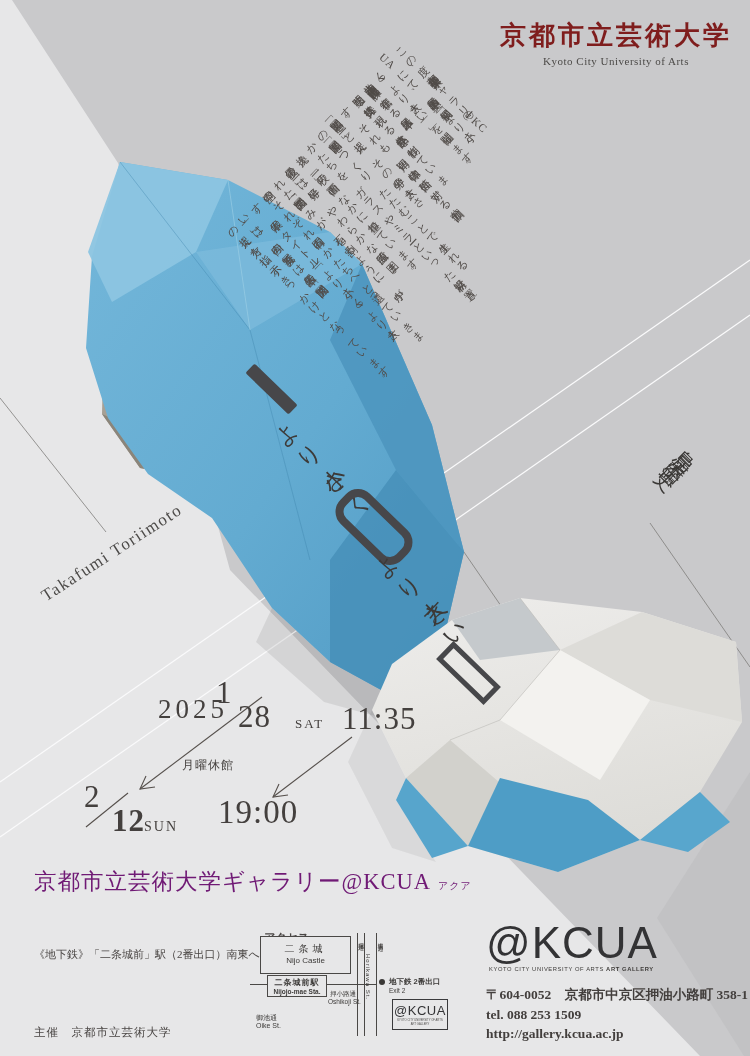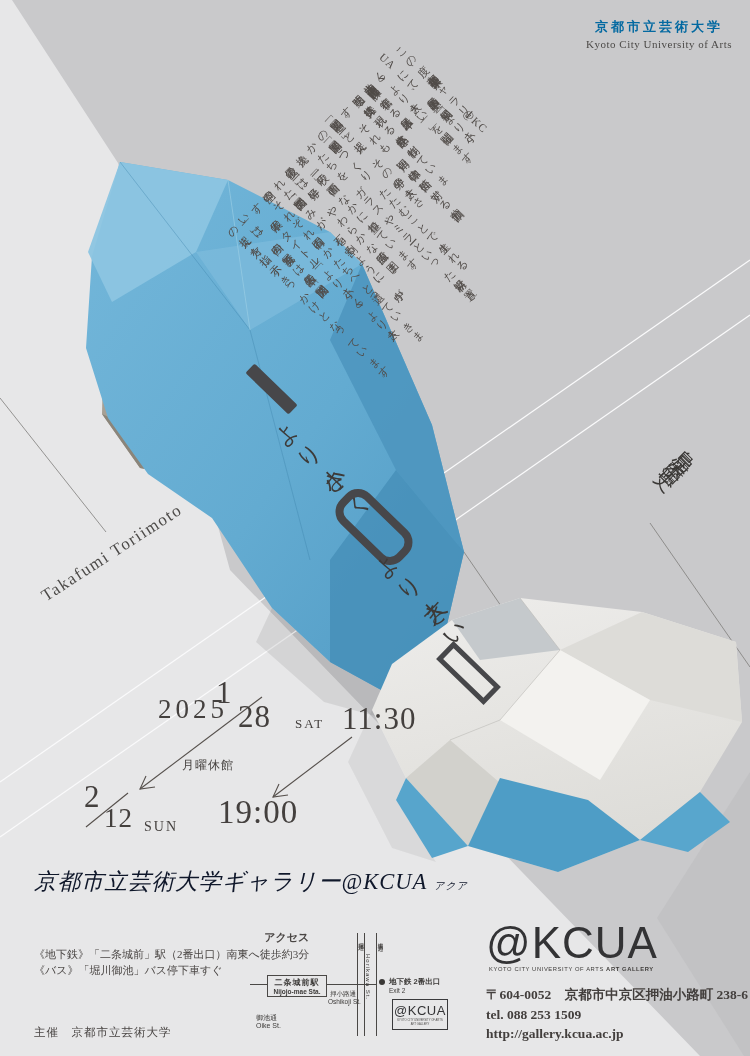--- a/index.html
+++ b/index.html
@@ -18,36 +18,36 @@
   .title-txt{writing-mode:vertical-rl;font-size:23px;letter-spacing:5px;color:#3d3a38;transform:rotate(-46deg);}
   #title-small{left:306px;top:393px;height:150px;}
   #title-large{left:406px;top:525px;height:150px;}
   
   #artist-ja{left:634px;top:420px;height:160px;writing-mode:vertical-rl;font-size:20px;
              letter-spacing:7px;color:#3a3836;transform:rotate(45deg);}
   #artist-en{left:22px;top:543px;width:180px;text-align:center;font-size:17px;letter-spacing:1.5px;
              color:#4c4a48;transform:rotate(-33deg);}
   
   #uni{right:18px;top:18px;text-align:center;}
-  #uni .ja{font-size:13px;font-weight:bold;letter-spacing:3px;color:#0369a1;}
+  #uni .ja{font-size:26px;font-weight:bold;letter-spacing:3px;color:#7f1d1d;}
   #uni .en{font-size:11px;letter-spacing:0.5px;color:#4c4a48;margin-top:2px;}
   
   .dt{color:#44403e;}
   #y2017{left:158px;top:694px;font-size:27px;letter-spacing:4px;}
   #m1{left:216px;top:675px;font-size:31px;}
   #d28{left:238px;top:699px;font-size:31px;letter-spacing:1px;}
   #sat{left:295px;top:716px;font-size:13px;letter-spacing:2px;font-family:Liberation Serif, serif;}
   #t11{left:342px;top:701px;font-size:31px;letter-spacing:1px;}
   #closed{left:182px;top:757px;font-size:12px;letter-spacing:1px;}
   #m2{left:84px;top:779px;font-size:31px;}
-  #d12{left:104px;top:803px;font-size:27px;letter-spacing:1px;}
+  #d12{left:112px;top:803px;font-size:31px;letter-spacing:1px;font-weight:bold;}
   #sun{left:144px;top:819px;font-size:14px;letter-spacing:2px;}
   #t19{left:218px;top:794px;font-size:33px;letter-spacing:1px;}
   
-  #venue{left:34px;top:866px;font-size:22.5px;letter-spacing:1px;color:#0f172a;font-style:italic;}
+  #venue{left:34px;top:866px;font-size:22.5px;letter-spacing:1px;color:#701a75;}
   #venue .ruby{font-size:10px;letter-spacing:1px;margin-left:7px;}
   #access{left:34px;top:929px;font-size:11px;line-height:16.5px;color:#4a4644;}
   #access .hd{font-weight:bold;text-align:right;}
   #organizer{left:34px;top:1006px;font-size:11.5px;letter-spacing:1px;color:#4a4644;margin-top:19px;}
   
   #map{left:250px;top:930px;width:205px;height:110px;font-family:"Liberation Sans",sans-serif;color:#3c3a38;}
   .mline{position:absolute;background:#4a4846;}
   .mbox{position:absolute;border:1px solid #4a4846;background:#e7e7e8;text-align:center;}
   #castle-box{left:10px;top:6px;width:89px;height:36px;}
   #castle-box .ja{font-size:10px;letter-spacing:4px;margin-top:5px;}
@@ -167,43 +167,46 @@
   <div id="title-large" class="abs title-txt">より大きい</div>
   <div class="abs bar-hollow"></div>
 
   <div id="artist-ja" class="abs">鳥居本顕史</div>
   <div id="artist-en" class="abs">Takafumi Toriimoto</div>
 
   <div id="y2017" class="abs dt">2025</div>
   <div id="m1" class="abs dt">1</div>
   <div id="d28" class="abs dt">28</div>
   <div id="sat" class="abs dt">SAT</div>
-  <div id="t11" class="abs dt">11:30</div>
+  <div id="t11" class="abs dt">11:35</div>
   <div id="closed" class="abs dt">月曜休館</div>
   <div id="m2" class="abs dt">2</div>
   <div id="d12" class="abs dt">12</div>
   <div id="sun" class="abs dt">SUN</div>
   <div id="t19" class="abs dt">19:00</div>
 
   <div id="venue" class="abs">
     <span>京都市立芸術大学ギャラリー@KCUA</span><span class="ruby">アクア</span>
   </div>
 
   <div id="access" class="abs">
     <div class="hd">アクセス</div>
     <div>《地下鉄》「二条城前」駅（2番出口）南東へ徒歩約3分</div>
-    <div>《バス》「堀川御池」バス停下車すぐ</div>
   </div>
   <div id="organizer" class="abs">主催　京都市立芸術大学</div>
 
   <div id="map" class="abs">
     <div class="mline" style="left:0;top:54px;width:126px;height:1px;"></div>
     <div class="mline" style="left:107px;top:3px;width:1px;height:103px;"></div>
     <div class="mline" style="left:114px;top:3px;width:1px;height:103px;"></div>
     <div class="mline" style="left:126px;top:3px;width:1px;height:103px;"></div>
+    <div id="castle-box" class="mbox">
+      <div class="ja">二条城</div>
+      <div class="en">Nijo Castle</div>
+    </div>
     <div id="station-box" class="mbox">
       <div class="ja">二条城前駅</div>
       <div class="en">Nijojo-mae Sta.</div>
     </div>
     <div class="mvert" style="left:106px;top:8px;">堀川通</div>
     <div class="mvert" style="left:115px;top:24px;text-orientation:sideways;">Horikawa St.</div>
     <div class="mvert" style="left:128px;top:8px;font-size:5.5px;">東堀川通</div>
     <div class="mtiny" style="left:80px;top:60px;">押小路通</div>
     <div class="mtiny" style="left:78px;top:68px;">Oshikoji St.</div>
     <div class="mtiny" style="left:6px;top:84px;font-size:7px;">御池通</div>
@@ -214,17 +217,17 @@
     <div id="kcua-map-box" class="mbox">
       <div class="lg">@KCUA</div>
       <div class="sb">KYOTO CITY UNIVERSITY OF ARTS ART GALLERY</div>
     </div>
   </div>
 
   <div id="footer-logo" class="abs">@KCUA</div>
   <div id="footer-sub" class="abs">
     <span>KYOTO CITY UNIVERSITY OF ARTS </span><b>ART GALLERY</b>
   </div>
-  <div id="footer-addr" class="abs">〒604-0052　京都市中京区押油小路町 238-6</div>
+  <div id="footer-addr" class="abs">〒604-0052　京都市中京区押油小路町 358-1</div>
   <div id="footer-tel" class="abs">tel. 088 253 1509</div>
   <div id="footer-url" class="abs">http://gallery.kcua.ac.jp</div>
 
 </div>
 
 </body></html>

